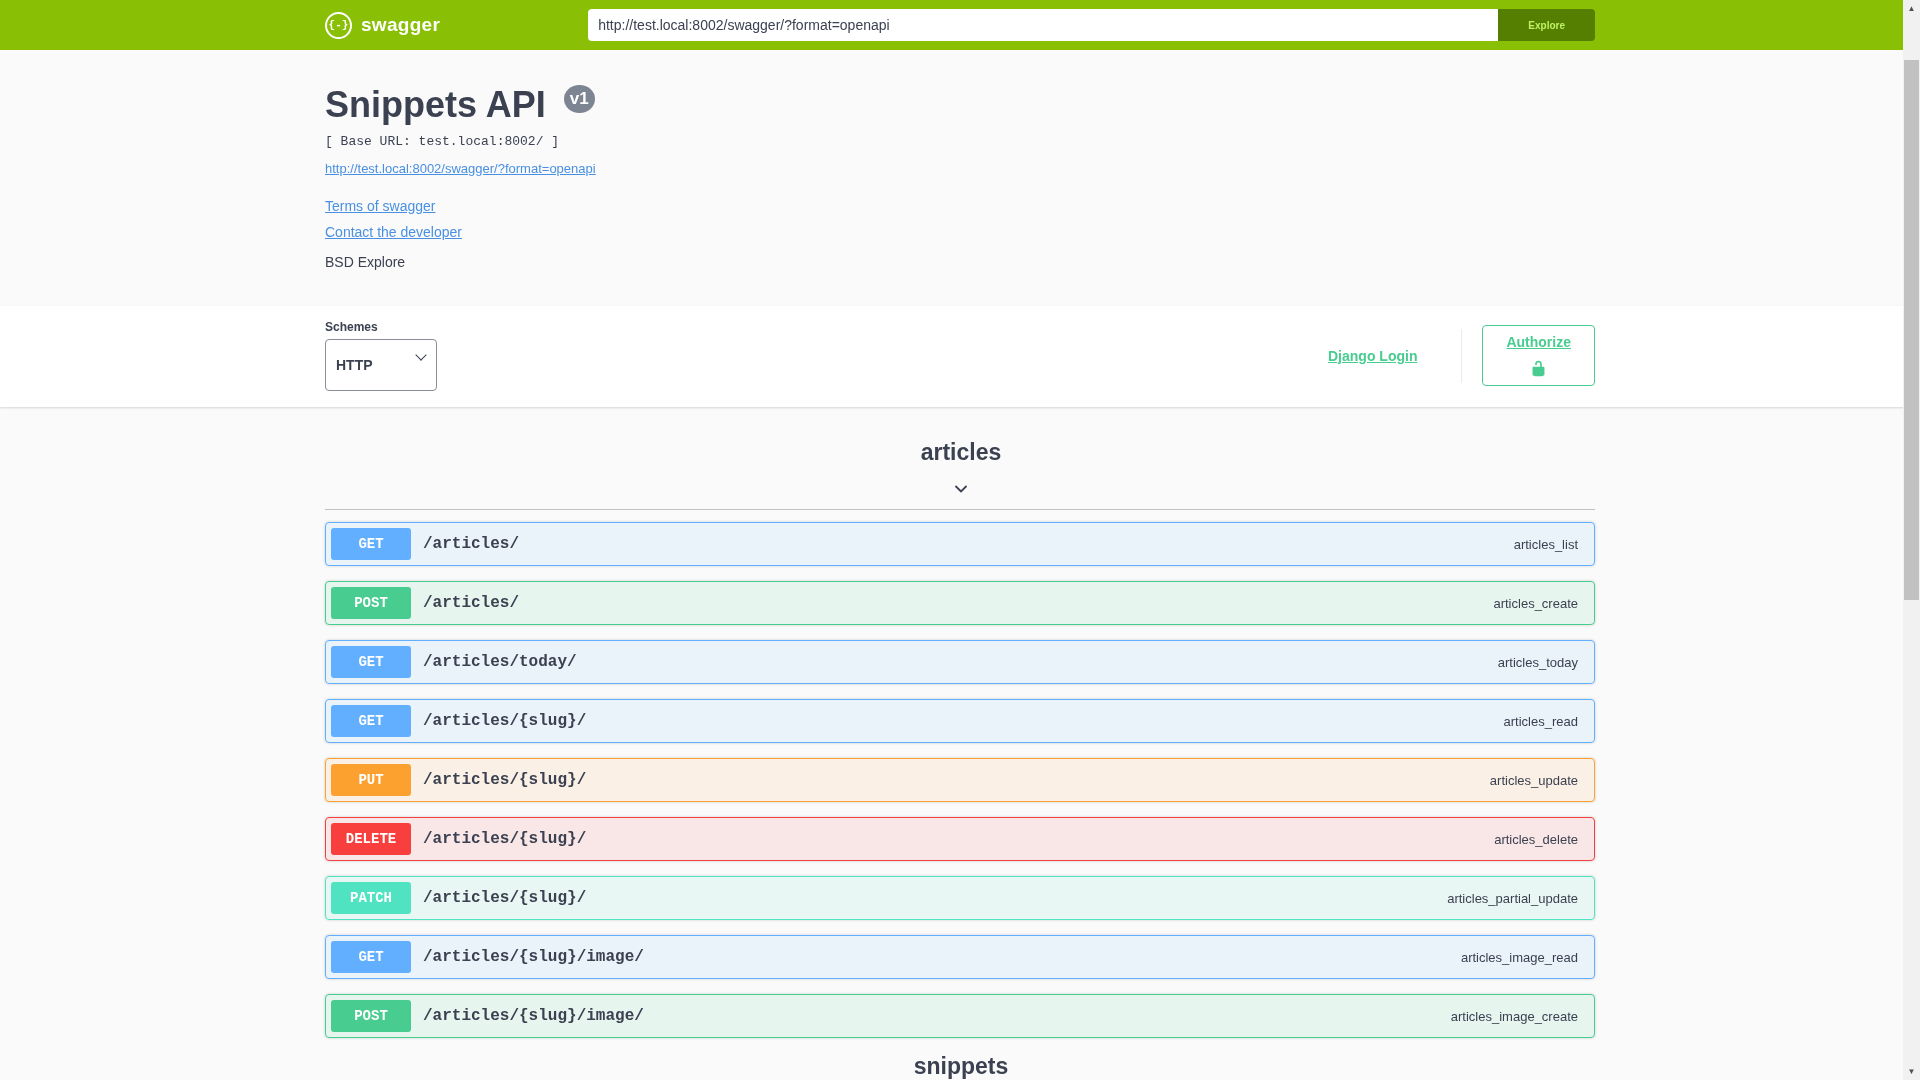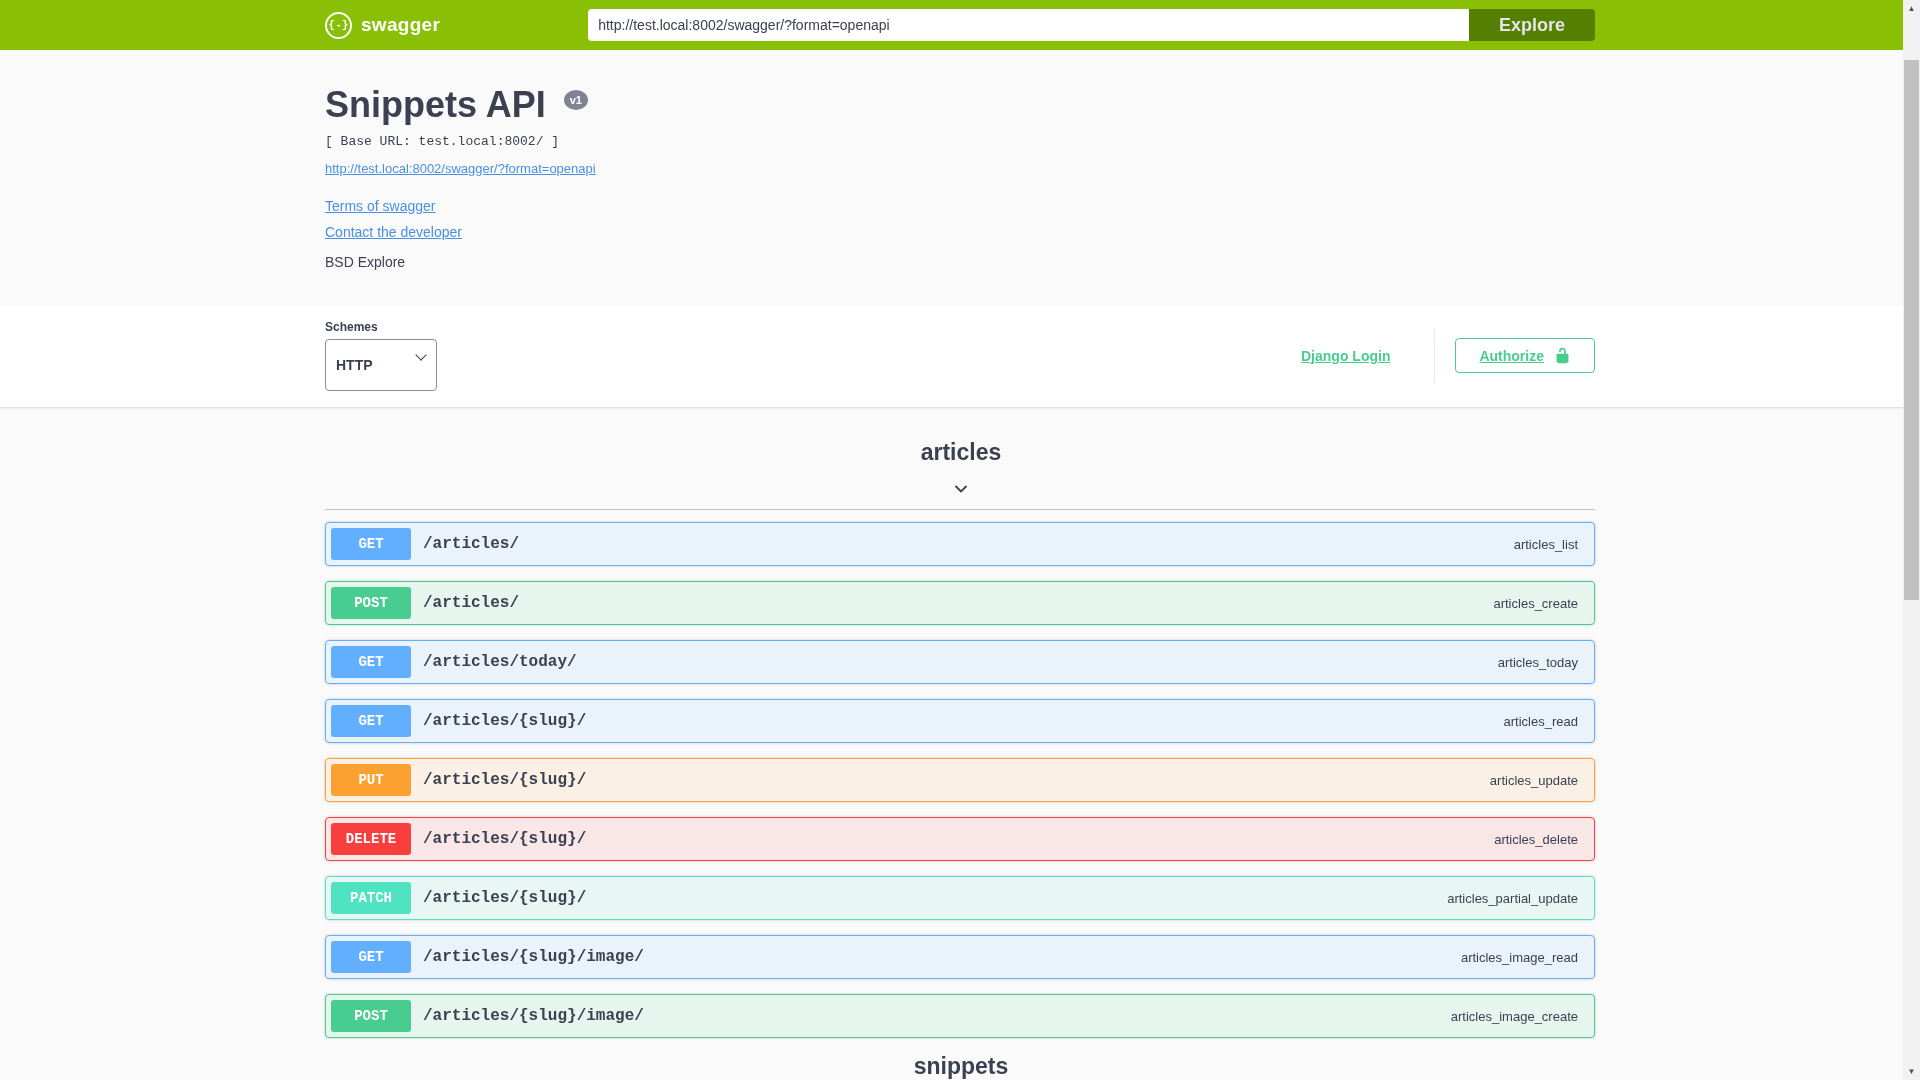--- a/index.html
+++ b/index.html
@@ -33,32 +33,32 @@
   .brand-text { color: #fff; font-size: 19px; font-weight: 700; letter-spacing: .3px; }
   .download-url { flex: 1; display: flex; margin-left: 148px; }
   .url-input {
     flex: 1; height: 32px; border: none; outline: none;
     border-radius: 4px 0 0 4px; padding: 0 10px;
     font-size: 14px; color: var(--text); background: #fff;
     font-family: "Liberation Sans", sans-serif;
   }
   .explore-btn {
     height: 32px; border: none; cursor: pointer;
-    background: var(--c-explore); color: #e5e5e5;
-    font-size: 18px; font-weight: 700; padding: 0 30px;
+    background: var(--c-explore); color: #bef264;
+    font-size: 10px; font-weight: 700; padding: 0 30px;
     border-radius: 0 4px 4px 0;
     font-family: "Liberation Sans", sans-serif;
   }
 
   
   .information-container { padding: 34px 0 36px; background: #fafafa; }
   .api-title { margin: 0 0 8px; font-size: 36px; font-weight: 700; color: var(--text); }
   .version-badge {
     display: inline-block; background: #7d8492; color: #fff;
-    font-size: 11px; font-weight: 700; padding: 4px 6px;
+    font-size: 17px; font-weight: 700; padding: 4px 6px;
     border-radius: 50%; vertical-align: super; margin-left: 8px;
   }
   .base-url {
     font-family: "Liberation Mono", "DejaVu Sans Mono", monospace;
     font-size: 13px; margin: 0 0 10px; color: var(--text);
   }
   .spec-link {
     display: inline-block; font-size: 13px; color: var(--c-link);
     text-decoration: underline; margin-bottom: 22px;
   }
@@ -89,21 +89,21 @@
     border-right: 1.6px solid #3b4151; border-bottom: 1.6px solid #3b4151;
     transform: rotate(45deg); pointer-events: none;
   }
   .auth-wrapper { margin-left: auto; display: flex; align-items: center; }
   .btn { font-family: "Liberation Sans", sans-serif; font-size: 14px; font-weight: 700; cursor: pointer; text-decoration: underline; }
   .django-login { border: none; background: transparent; color: var(--c-auth); padding: 8px 20px; }
   .btn-divider { width: 1px; height: 54px; background: #ebebeb; margin: 0 20px 0 24px; }
   .authorize {
     display: inline-flex; align-items: center; gap: 10px;
     border: 1px solid var(--c-auth); color: var(--c-auth);
-    background: transparent; border-radius: 4px; padding: 8px 23px;
+    background: transparent; border-radius: 4px; padding: 8px 23px; flex-direction: column;
   }
 
   
   .operations { padding-top: 22px; }
   .opblock-tag {
     display: flex; align-items: center; gap: 10px;
     margin: 10px 0 12px; padding: 0 0 10px 2px;
     border-bottom: 1px solid rgba(59,65,81,.3);
     font-size: 23px; font-weight: 700; color: var(--text); flex-direction: column;
   }

